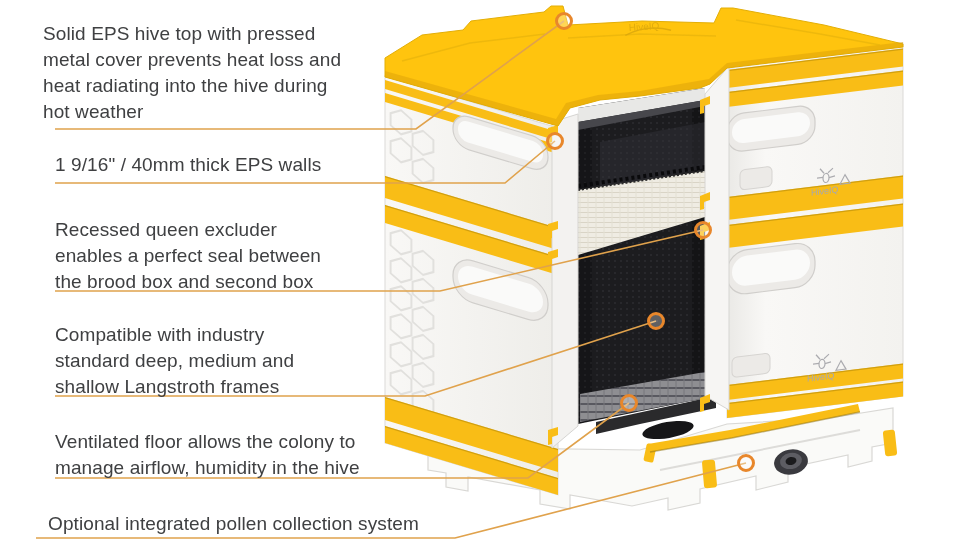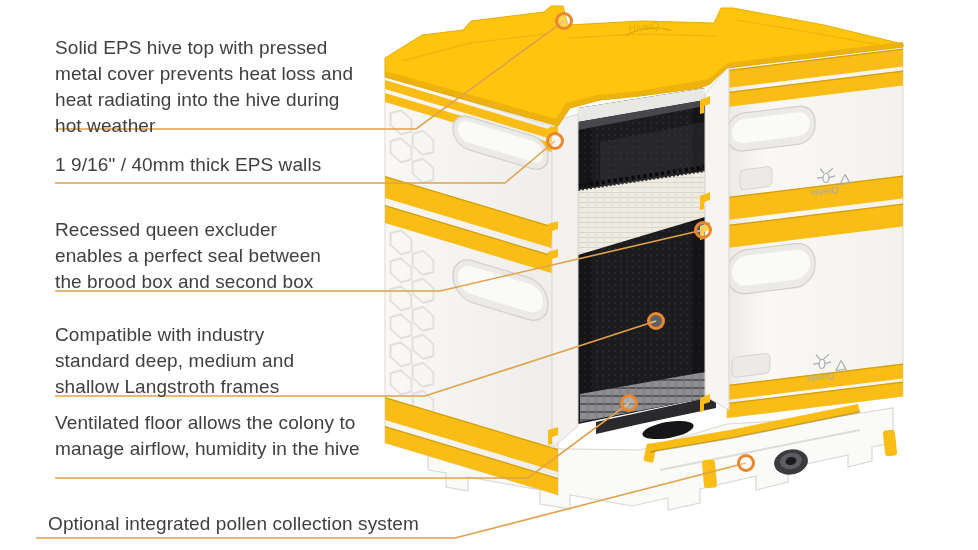--- a/index.html
+++ b/index.html
@@ -200,25 +200,25 @@
     <g fill="rgba(255,255,255,0.3)" stroke-width="3" stroke="#E8872B">
       <circle cx="564" cy="21" r="7.5"></circle>
       <circle cx="555" cy="141" r="7.5"></circle>
       <circle cx="703" cy="230" r="7.5"></circle>
       <circle cx="656" cy="321" r="7.5"></circle>
       <circle cx="629" cy="403" r="7.5"></circle>
       <circle cx="746" cy="463" r="7.5"></circle>
     </g>
   </svg>
 
-  <div class="callout" style="left:55px;top:21px;width:305px;margin-top:14px;">Solid EPS hive top with pressed metal cover prevents heat loss and heat radiating into the hive during hot weather</div>
+  <div class="callout" style="left:43px;top:21px;width:305px;">Solid EPS hive top with pressed metal cover prevents heat loss and heat radiating into the hive during hot weather</div>
 
   <div class="callout nowrap" style="left:55px;top:152px;">1 9/16" / 40mm thick EPS walls</div>
 
   <div class="callout" style="left:55px;top:322px;width:283px;">Compatible with industry standard deep, medium and shallow Langstroth frames</div>
 
   <div class="callout" style="left:55px;top:217px;width:285px;">Recessed queen excluder enables a perfect seal between the brood box and second box</div>
 
-  <div class="callout" style="left:55px;top:410px;width:352px;">Ventilated floor allows the colony to manage airflow, humidity in the hive</div>
+  <div class="callout" style="left:55px;top:429px;width:352px;">Ventilated floor allows the colony to manage airflow, humidity in the hive</div>
 
   <div class="callout nowrap" style="left:48px;top:511px;">Optional integrated pollen collection system</div>
 
 </div>
 
 </body></html>

